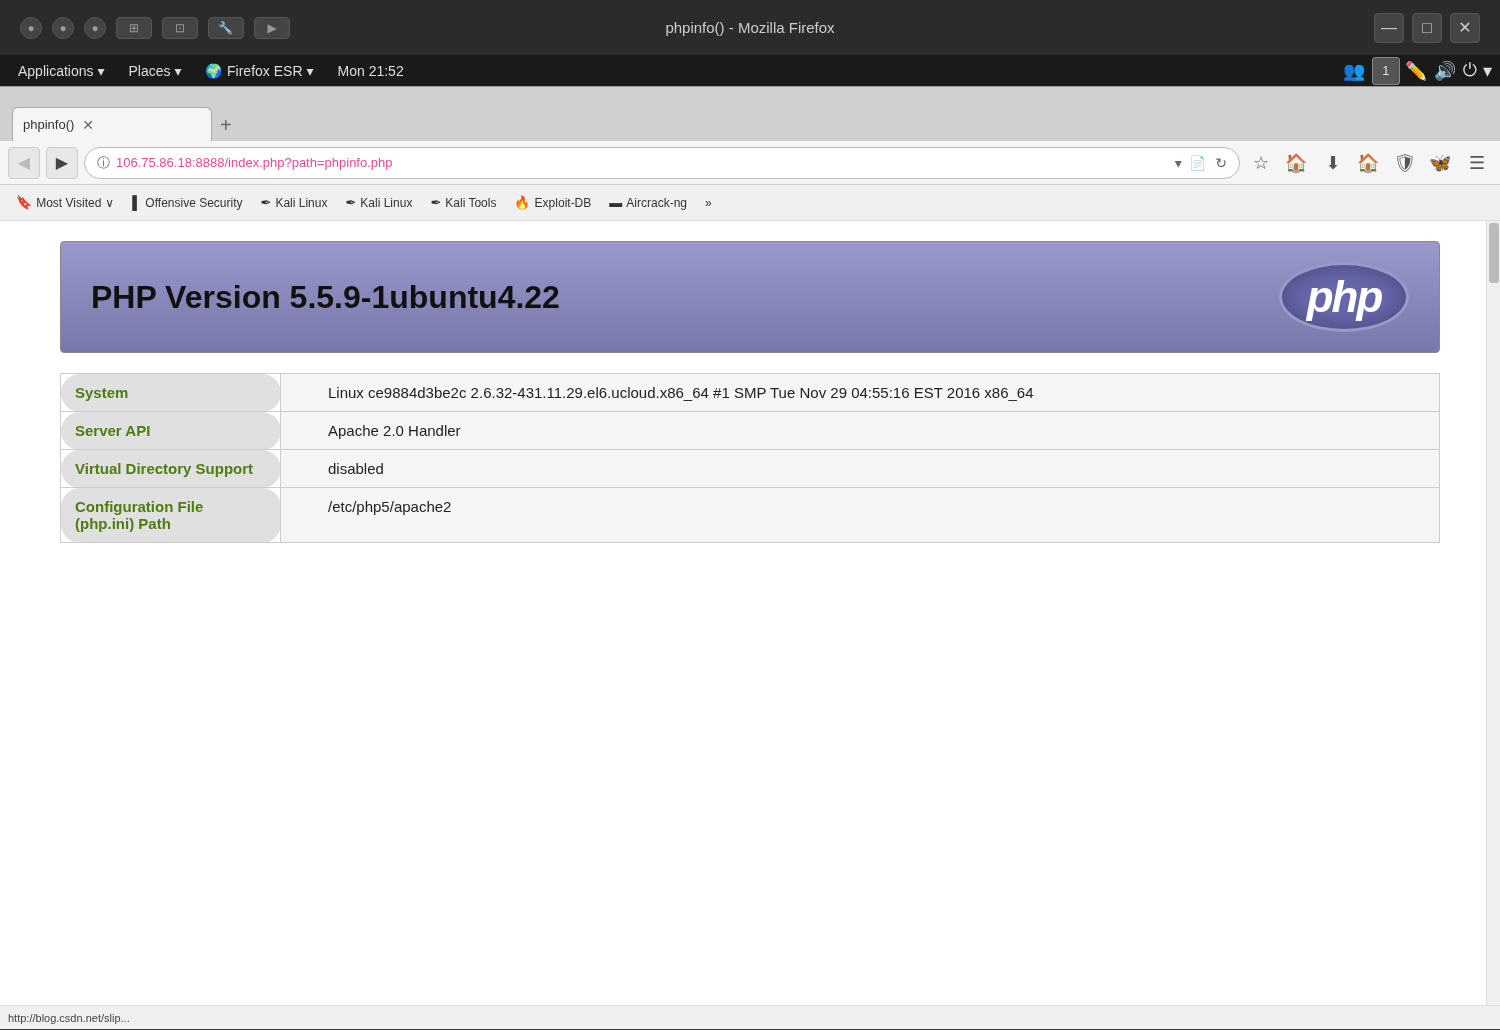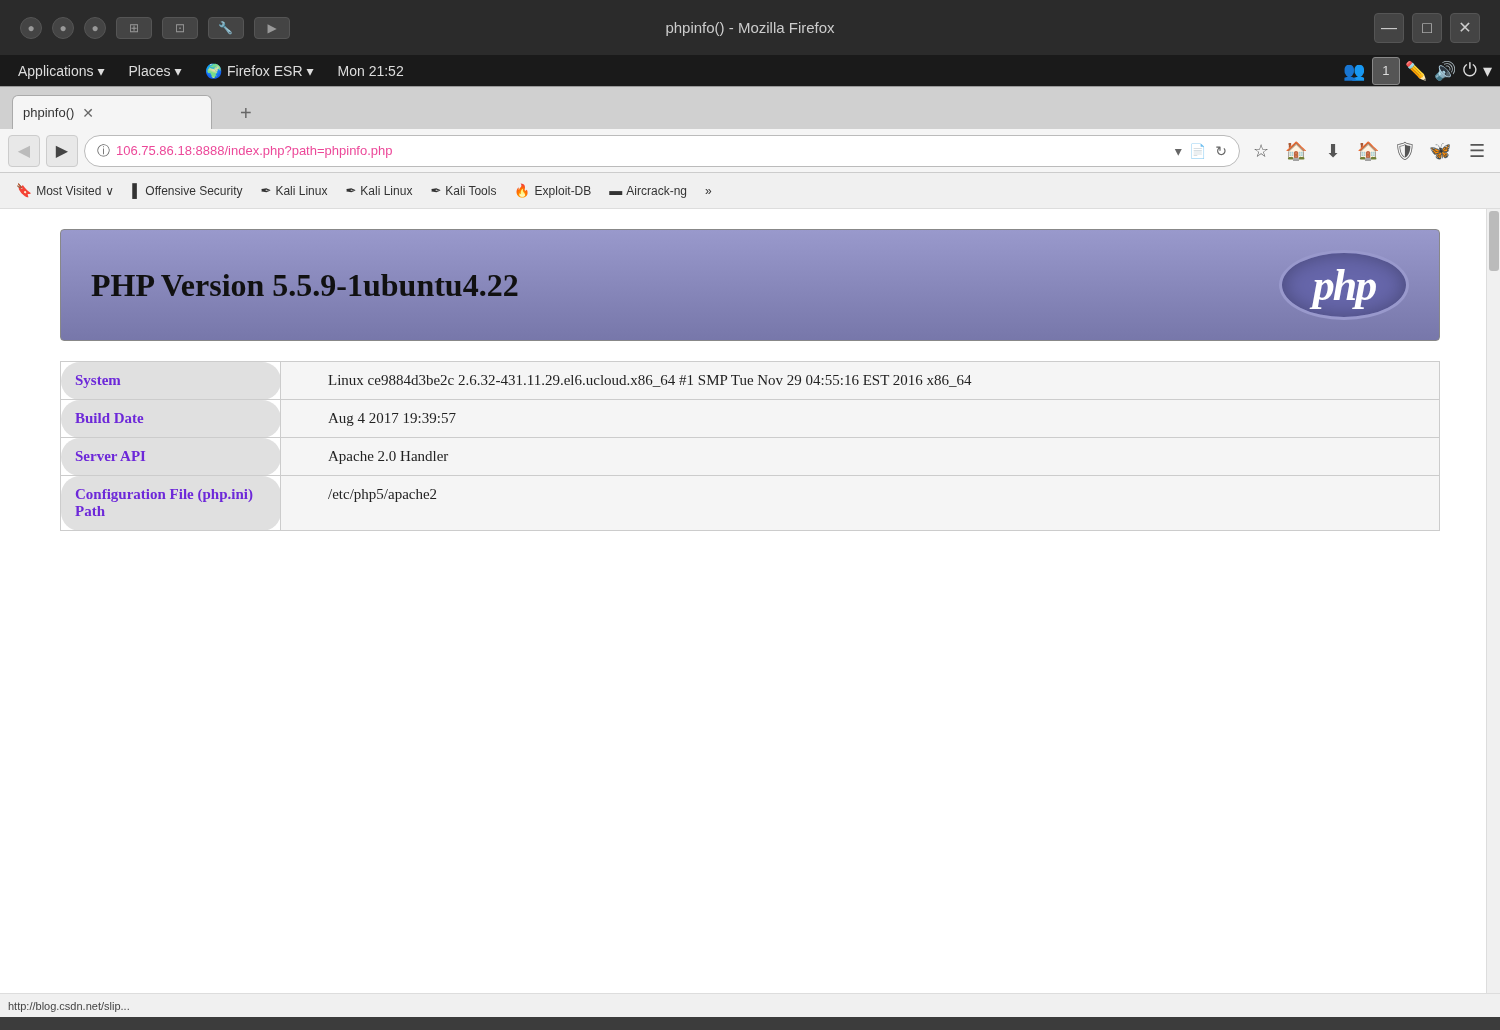--- a/index.html
+++ b/index.html
@@ -80,25 +80,25 @@
 
     
     .browser-window {
       background: #f0f0f0;
       border-top: 1px solid #999;
     }
 
     
     .tab-bar {
       background: #d0d0d0;
-      height: 42px;
+      height: 54px;
       display: flex;
       align-items: flex-end;
       padding: 0 12px;
-      gap: 20px;
+      gap: 0;
     }
     .tab {
       background: #e8e8e8;
       border: 1px solid #bbb;
       border-bottom: none;
       border-radius: 6px 6px 0 0;
       height: 34px;
       display: flex;
       align-items: center;
       padding: 0 10px;
@@ -194,21 +194,21 @@
       width: 10px;
       height: 60px;
       margin: 2px auto;
       border-radius: 3px;
     }
 
     
     .phpinfo-content {
       flex: 1;
       padding: 20px 60px;
-      font-family: Liberation Serif, serif;
+      font-family: Liberation Sans, sans-serif;
       overflow: hidden;
     }
 
     
     .php-banner {
       background: linear-gradient(to bottom, #9999cc, #7777aa);
       border: 1px solid #888;
       border-radius: 4px;
       padding: 20px 30px;
       display: flex;
@@ -241,21 +241,21 @@
     }
     .php-table td {
       border: 1px solid #ccc;
       padding: 10px 14px;
       vertical-align: top;
     }
     .php-table td:first-child {
       background: #e0e0e0;
       font-weight: bold;
       width: 220px;
-      color: #6d28d9;
+      color: #4d7c0f;
       border-radius: 19px;
     }
     .php-table td:last-child {
       background: #f5f5f5;
       color: #222;
       padding-left: 47px;
     }
 
     
     .status-bar {
@@ -398,26 +398,26 @@
         </div>
       </div>
 
       <table class="php-table">
         <tbody>
           <tr>
             <td>System</td>
             <td>Linux ce9884d3be2c 2.6.32-431.11.29.el6.ucloud.x86_64 #1 SMP Tue Nov 29 04:55:16 EST 2016 x86_64</td>
           </tr>
           <tr>
-            <td>Build Date</td>
-            <td>Aug 4 2017 19:39:57</td>
+            <td>Server API</td>
+            <td>Apache 2.0 Handler</td>
           </tr>
           <tr>
-            <td>Server API</td>
-            <td>Apache 2.0 Handler</td>
+            <td>Virtual Directory Support</td>
+            <td>disabled</td>
           </tr>
           <tr>
             <td>Configuration File (php.ini) Path</td>
             <td>/etc/php5/apache2</td>
           </tr>
         </tbody>
       </table>
     </div>
 
     <div class="scrollbar">

